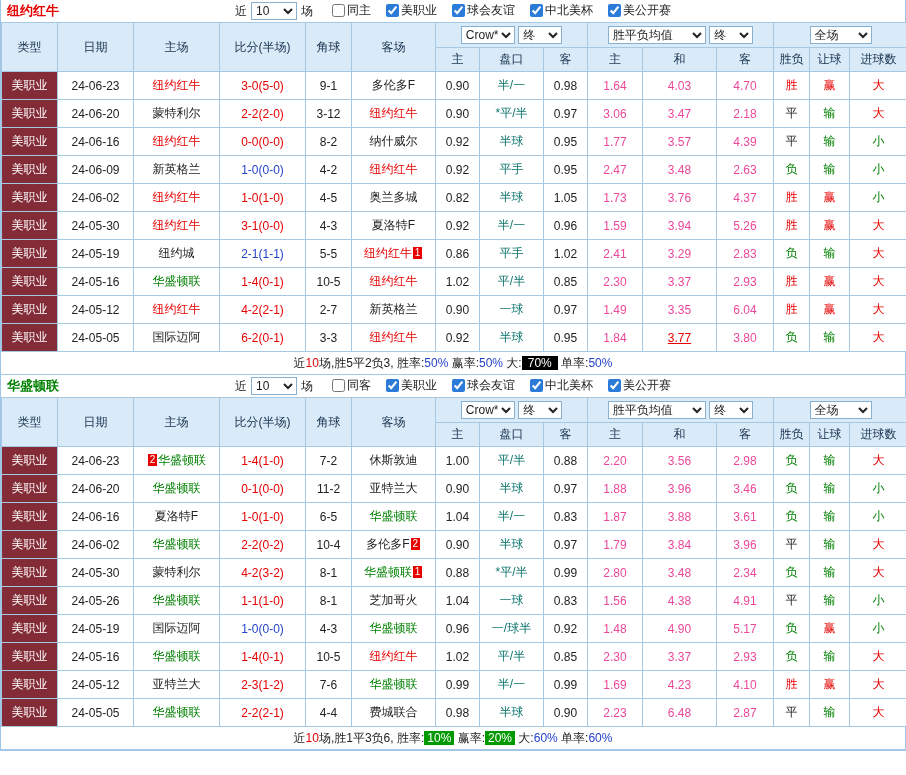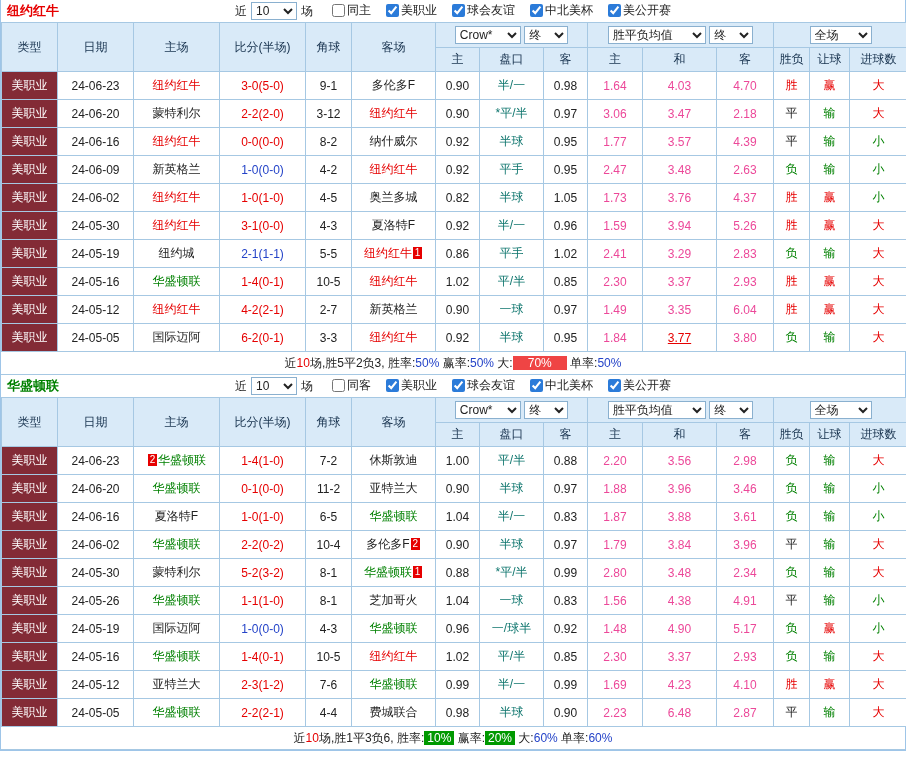--- a/index.html
+++ b/index.html
@@ -26,33 +26,33 @@
   input[type=checkbox]{width:13px;height:13px;accent-color:#2b7bd9;margin:0}
 
   
   table{width:906px;border-collapse:collapse;table-layout:fixed;font-size:12px}
   th,td{border:1px solid #a6c8e3;text-align:center;overflow:hidden;white-space:nowrap;padding:0 1px}
   thead th{background:#d9eaf8;font-weight:normal;color:#17324e}
   tr.h1 th{height:25px}
   tr.h2 th{height:24px}
   tbody td{height:28px;background:#fff}
   td.league{background:#832b36;color:#fff}
-  .sel.prov{width:66px}.sel.fin{width:44px}.sel.avg{width:98px}.sel.scope{width:62px}
+  .sel.prov{width:54px}.sel.fin{width:44px}.sel.avg{width:98px}.sel.scope{width:62px}
 
   .red{color:#e60000}.green{color:#008000}.blue{color:#2443c8}.black{color:#222}
   .hcp{color:#0f766e}
   .eu{color:#ec4899}
   .eu-mark{color:#e60000;text-decoration:underline}
   .team{cursor:pointer}
   .score{cursor:pointer}
   .badge-card{display:inline-block;background:#e60000;color:#fff;font-size:10px;line-height:12px;min-width:9px;padding:0 1px;margin:0 1px;vertical-align:1px}
 
   
   .summary{height:23px;line-height:22px;text-align:center;white-space:pre;border-bottom:1px solid #a6c8e3;background:#fff}
-  .badge-red{background:#ef4444;color:#fff;padding:0 15px}
+  .badge-red{background:#000000;color:#fff;padding:0 6px}
   .badge-green{background:#009900;color:#fff;padding:0 3px}
 </style>
 </head>
 <body>
 
 <div class="app">
 
 
   <div class="section">
     <div class="filterbar">
@@ -449,21 +449,21 @@
             <td class="eu">3.84</td>
             <td class="eu">3.96</td>
             <td class="black">平</td>
             <td class="green">输</td>
             <td class="red">大</td>
           </tr>
           <tr>
             <td class="league">美职业</td>
             <td>24-05-30</td>
             <td><span class="team black">蒙特利尔</span></td>
-            <td><span class="score red">5-2(3-2)</span></td>
+            <td><span class="score red">4-2(3-2)</span></td>
             <td>8-1</td>
             <td><span class="team green">华盛顿联</span><span class="badge-card">1</span></td>
             <td>0.88</td>
             <td class="hcp">*平/半</td>
             <td>0.99</td>
             <td class="eu">2.80</td>
             <td class="eu">3.48</td>
             <td class="eu">2.34</td>
             <td class="green">负</td>
             <td class="green">输</td>

